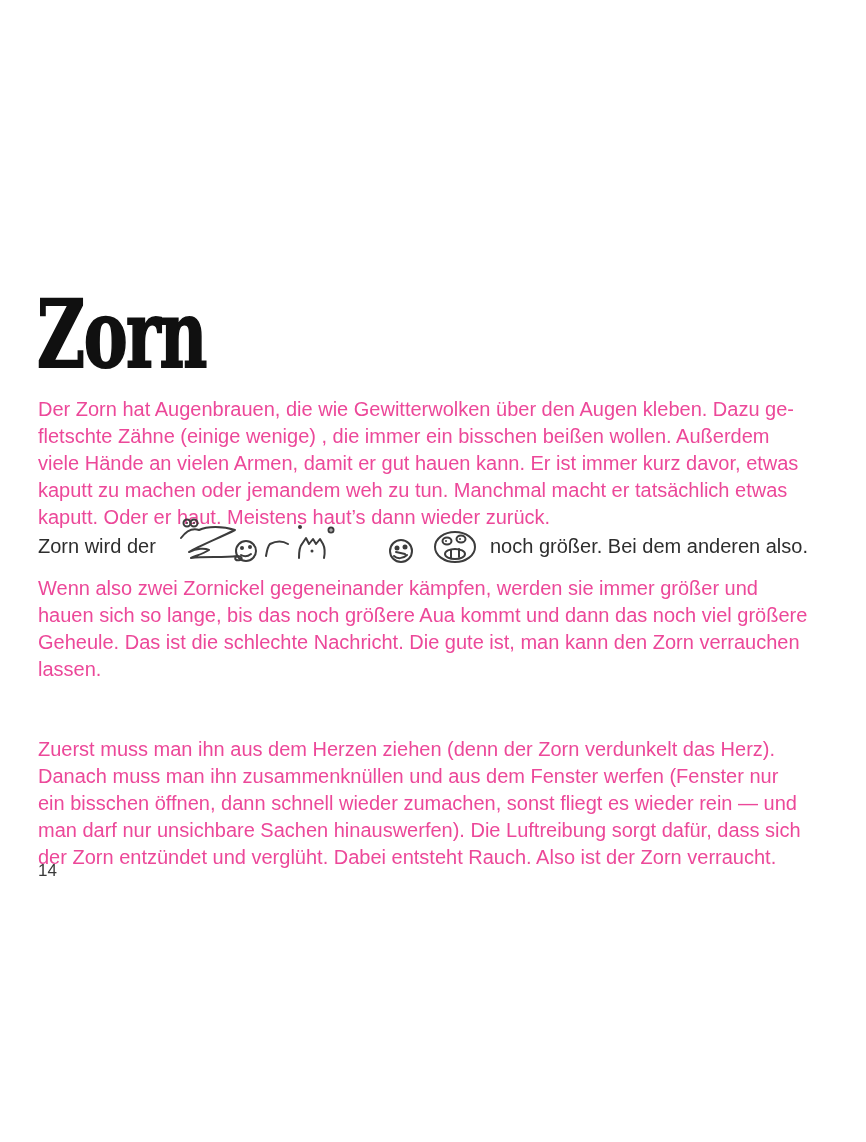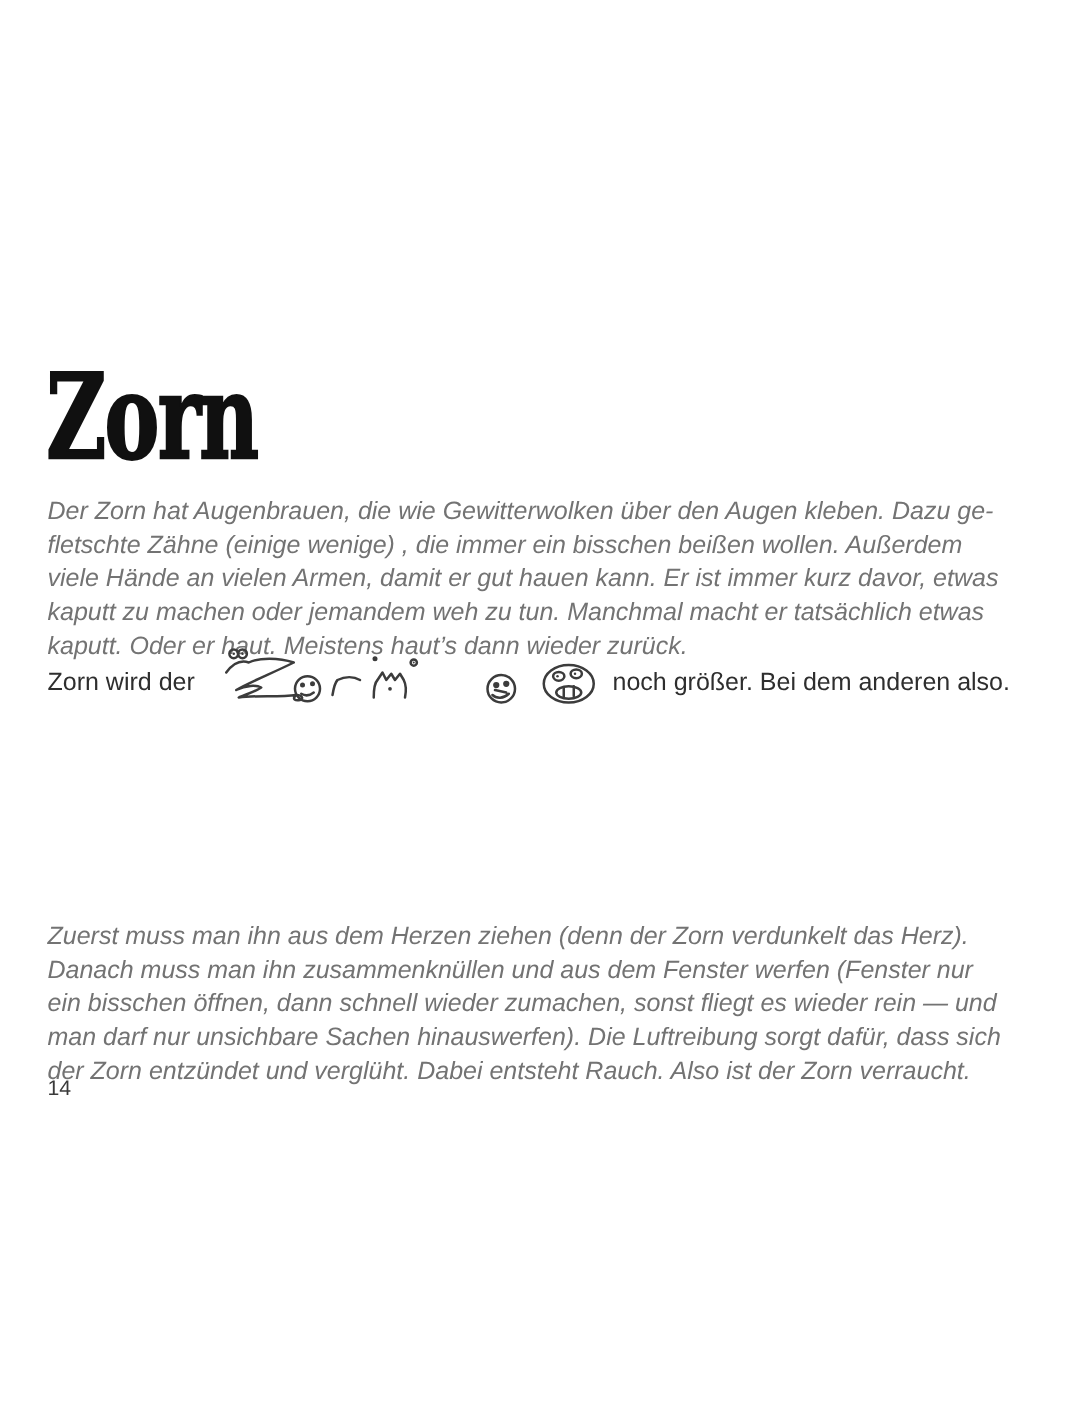--- a/index.html
+++ b/index.html
@@ -30,22 +30,21 @@
     white-space: nowrap;
   }
   .para {
     position: absolute;
     left: 27px;
     width: 828px;
     margin: 0;
     font-size: 20px;
     line-height: 27px;
     white-space: pre-line;
-    color: #737373;
-    font-style: italic;
+    color: #ec4899;
   }
   .para-1 { top: 396px; }
   .para-2 { top: 575px; }
   .para-3 { top: 736px; }
   .doodle-line {
     position: absolute;
     left: 27px;
     top: 529px;
     width: 828px;
     height: 44px;
@@ -141,20 +140,24 @@
         <circle class="dot" cx="267" cy="25" r="1"></circle>
         <circle class="dot" cx="281" cy="23" r="1"></circle>
         <ellipse cx="276" cy="38" rx="10" ry="5"></ellipse>
         <path d="M272 34 L272 42 M280 33 L280 41"></path>
       </g>
     </svg>
 
     <span class="txt dl-after">noch größer. Bei dem anderen also.</span>
   </div>
 
+  <p class="para para-2">Wenn also zwei Zornickel gegeneinander kämpfen, werden sie immer größer und
+hauen sich so lange, bis das noch größere Aua kommt und dann das noch viel größere
+Geheule. Das ist die schlechte Nachricht. Die gute ist, man kann den Zorn verrauchen
+lassen.</p>
 
   <p class="para para-3">Zuerst muss man ihn aus dem Herzen ziehen (denn der Zorn verdunkelt das Herz).
 Danach muss man ihn zusammenknüllen und aus dem Fenster werfen (Fenster nur
 ein bisschen öffnen, dann schnell wieder zumachen, sonst fliegt es wieder rein — und
 man darf nur unsichbare Sachen hinauswerfen). Die Luftreibung sorgt dafür, dass sich
 der Zorn entzündet und verglüht. Dabei entsteht Rauch. Also ist der Zorn verraucht.</p>
 
   <div class="page-number">14</div>
 
 </div>

